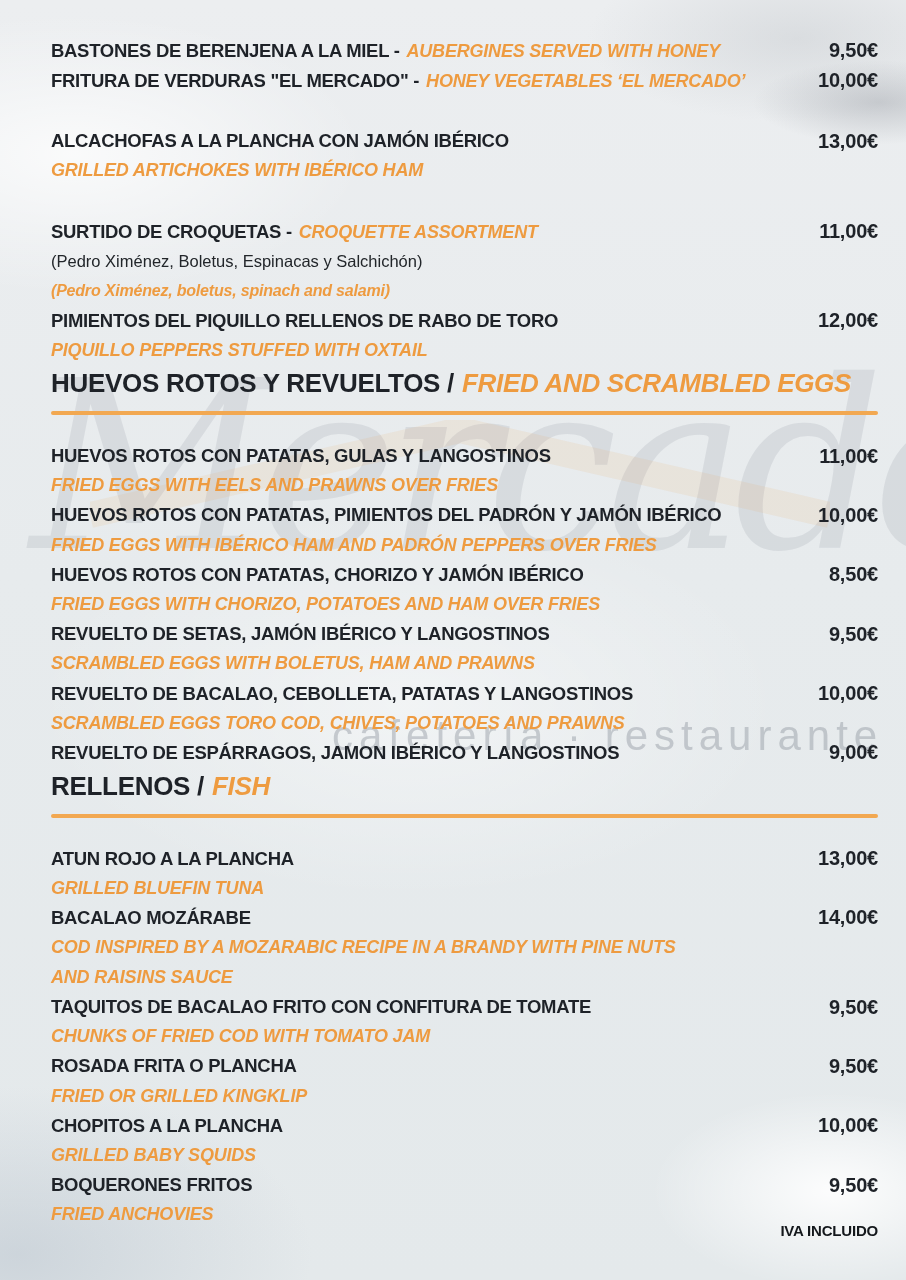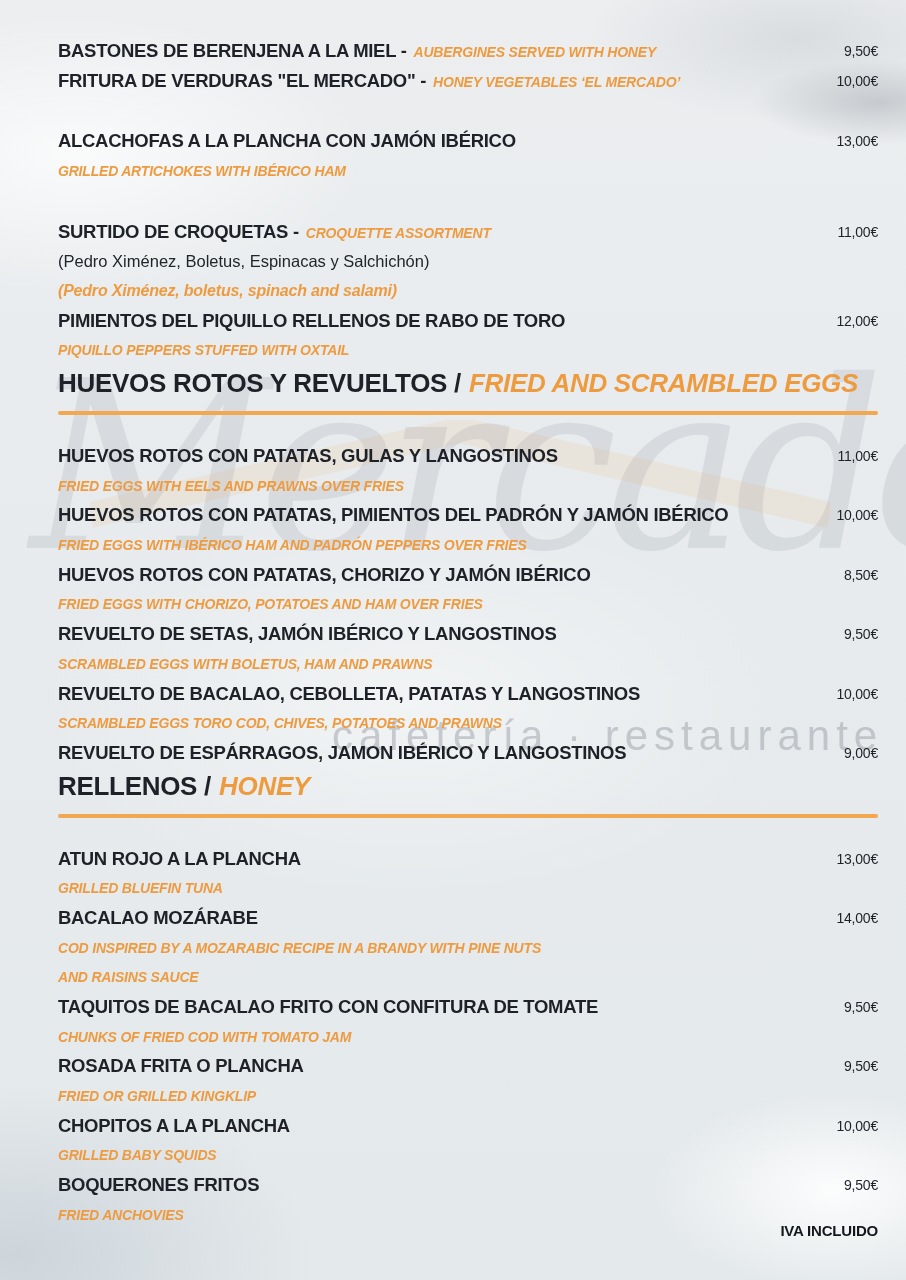--- a/index.html
+++ b/index.html
@@ -11,31 +11,31 @@
     background:
       radial-gradient(ellipse 180px 60px at 97% 8%, rgba(170,174,180,0.55), rgba(170,174,180,0) 70%),
       radial-gradient(ellipse 300px 120px at 88% 3%, rgba(200,204,208,0.5), rgba(200,204,208,0) 70%),
       radial-gradient(ellipse 420px 200px at 8% 12%, rgba(255,255,255,0.75), rgba(255,255,255,0) 70%),
       radial-gradient(ellipse 260px 140px at 92% 93%, rgba(255,255,255,0.9), rgba(255,255,255,0) 70%),
       radial-gradient(ellipse 420px 240px at 2% 98%, rgba(186,196,206,0.55), rgba(186,196,206,0) 70%),
       radial-gradient(ellipse 500px 260px at 45% 55%, rgba(255,255,255,0.45), rgba(255,255,255,0) 75%),
       linear-gradient(180deg, #eceef0 0%, #e7ebed 45%, #e4e9eb 100%);
     color: #1e2228;
   }
-  .content { position: absolute; left: 58px; right: 28px; top: 36px; }
+  .content { position: absolute; left: 51px; right: 28px; top: 36px; }
   .row { display: flex; justify-content: space-between; align-items: center; height: 29.7px; }
   .name { display: flex; align-items: baseline; gap: 7px; min-width: 0; }
   .es   { font-weight: bold; font-size: 18.5px; letter-spacing: -0.3px; white-space: nowrap; }
   .en-inline, .en {
-    font-weight: bold; font-style: italic; font-size: 14px;
+    font-weight: bold; font-style: italic; font-size: 18px;
     color: #ee9b40; letter-spacing: -0.2px; white-space: nowrap;
   }
   .sub-es { font-size: 16.5px; color: #22262a; letter-spacing: 0; }
   .sub-en { font-size: 16px; color: #ee9b40; font-style: italic; font-weight: bold; letter-spacing: -0.2px; }
-  .price { font-weight: normal; font-size: 14px; letter-spacing: -0.2px; flex: 0 0 auto; padding-left: 12px; }
+  .price { font-weight: bold; font-size: 20px; letter-spacing: -0.2px; flex: 0 0 auto; padding-left: 12px; }
   .gap { height: 31px; }
   .sec-head { margin-top: 3px; }
   .sec-title { font-size: 26px; font-weight: bold; letter-spacing: -0.3px; height: 38px; display:flex; align-items:flex-start; gap: 8px; white-space: nowrap; }
   .sec-title .t-en { color: #ee9b40; font-style: italic; }
   .rule { height: 4px; background: #f2a851; border-radius: 2px; margin-top: 5px; margin-bottom: 26px; }
   .iva {
     position: absolute; right: 28px; top: 1222px;
     font-size: 15px; font-weight: bold; color: #14181c; letter-spacing: -0.2px;
   }
   
@@ -178,21 +178,21 @@
     <div class="row">
       <div class="name">
           <span class="es">REVUELTO DE ESPÁRRAGOS, JAMON IBÉRICO Y LANGOSTINOS</span>
         </div>
       <span class="price">9,00€</span>
     </div>
 
     <div class="sec-head">
       <div class="sec-title">
         <span class="t-es">RELLENOS /</span>
-        <span class="t-en">HONEY</span>
+        <span class="t-en">FISH</span>
       </div>
       <div class="rule"></div>
     </div>
 
     <div class="row">
       <div class="name">
           <span class="es">ATUN ROJO A LA PLANCHA</span>
         </div>
       <span class="price">13,00€</span>
     </div>

